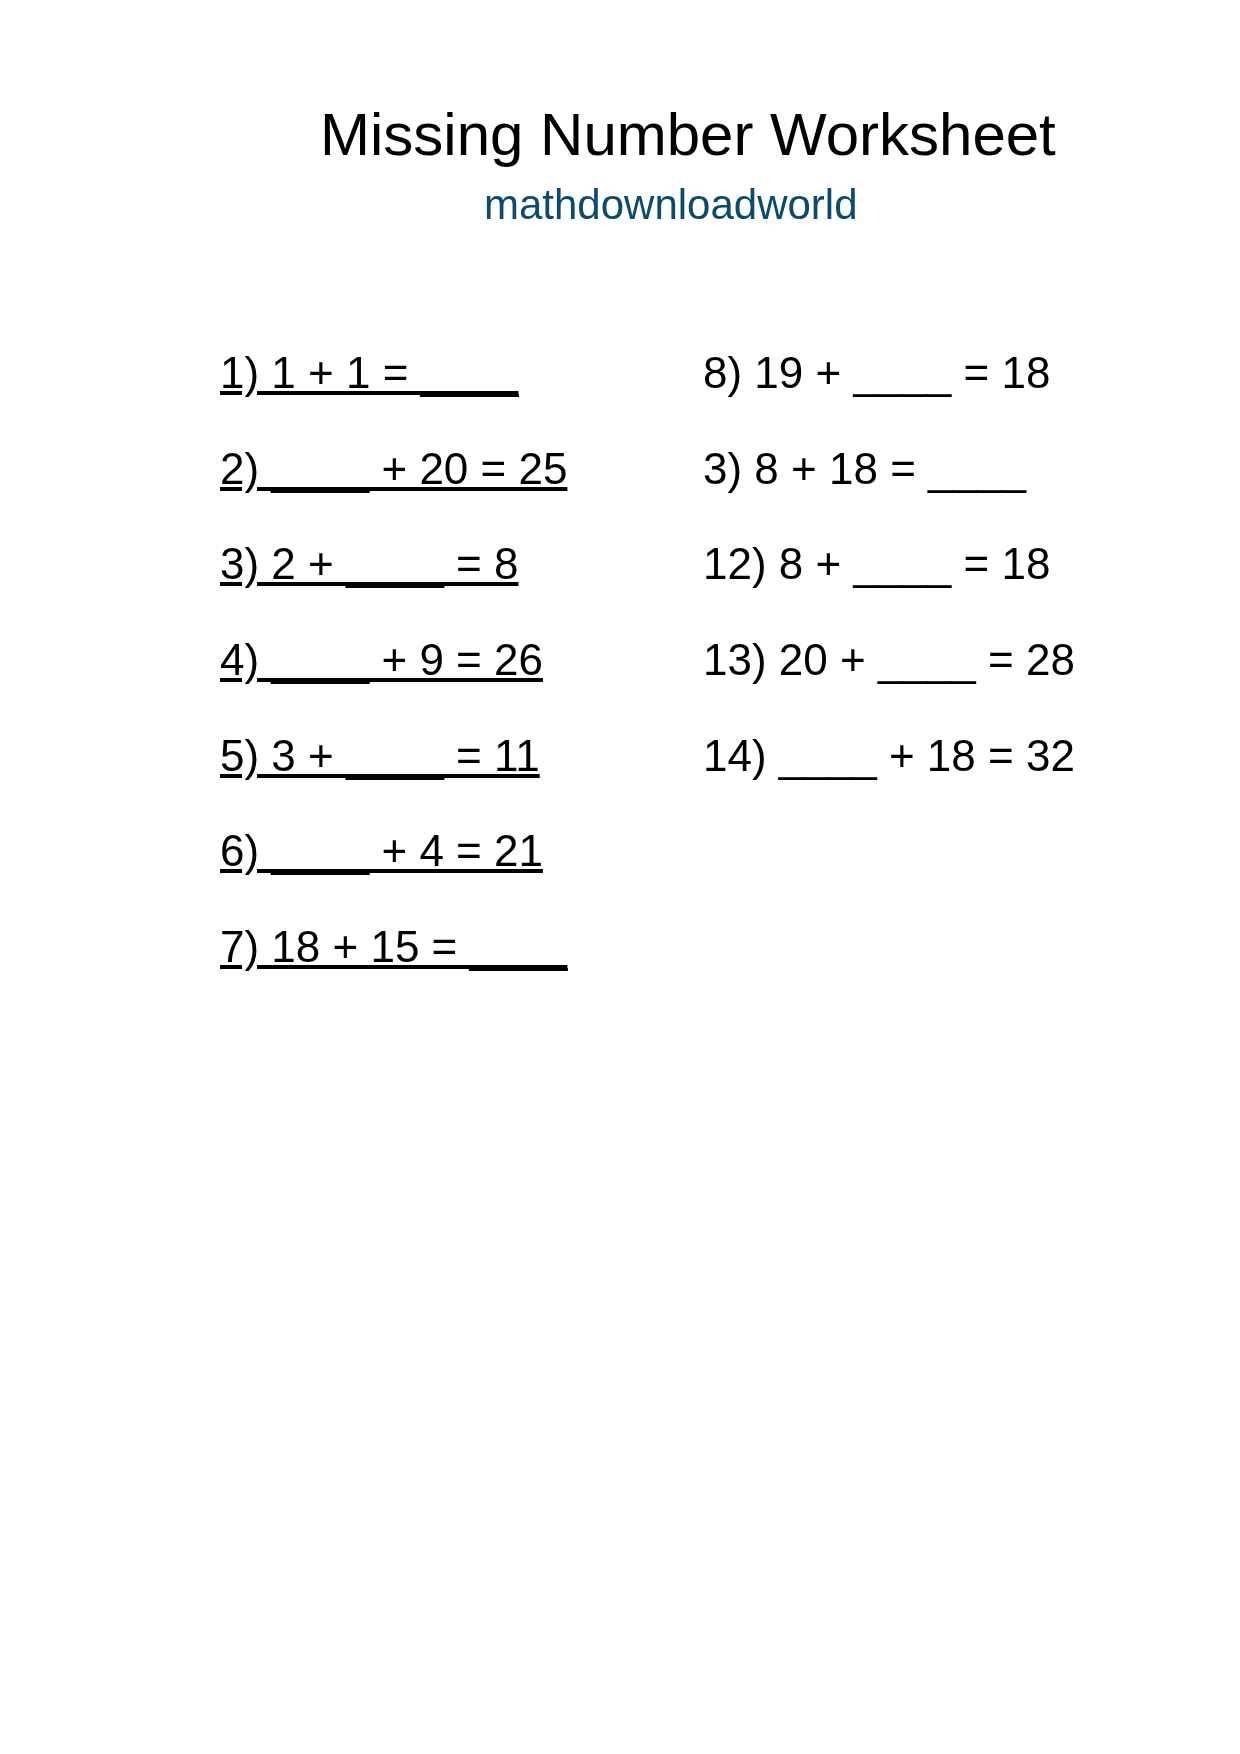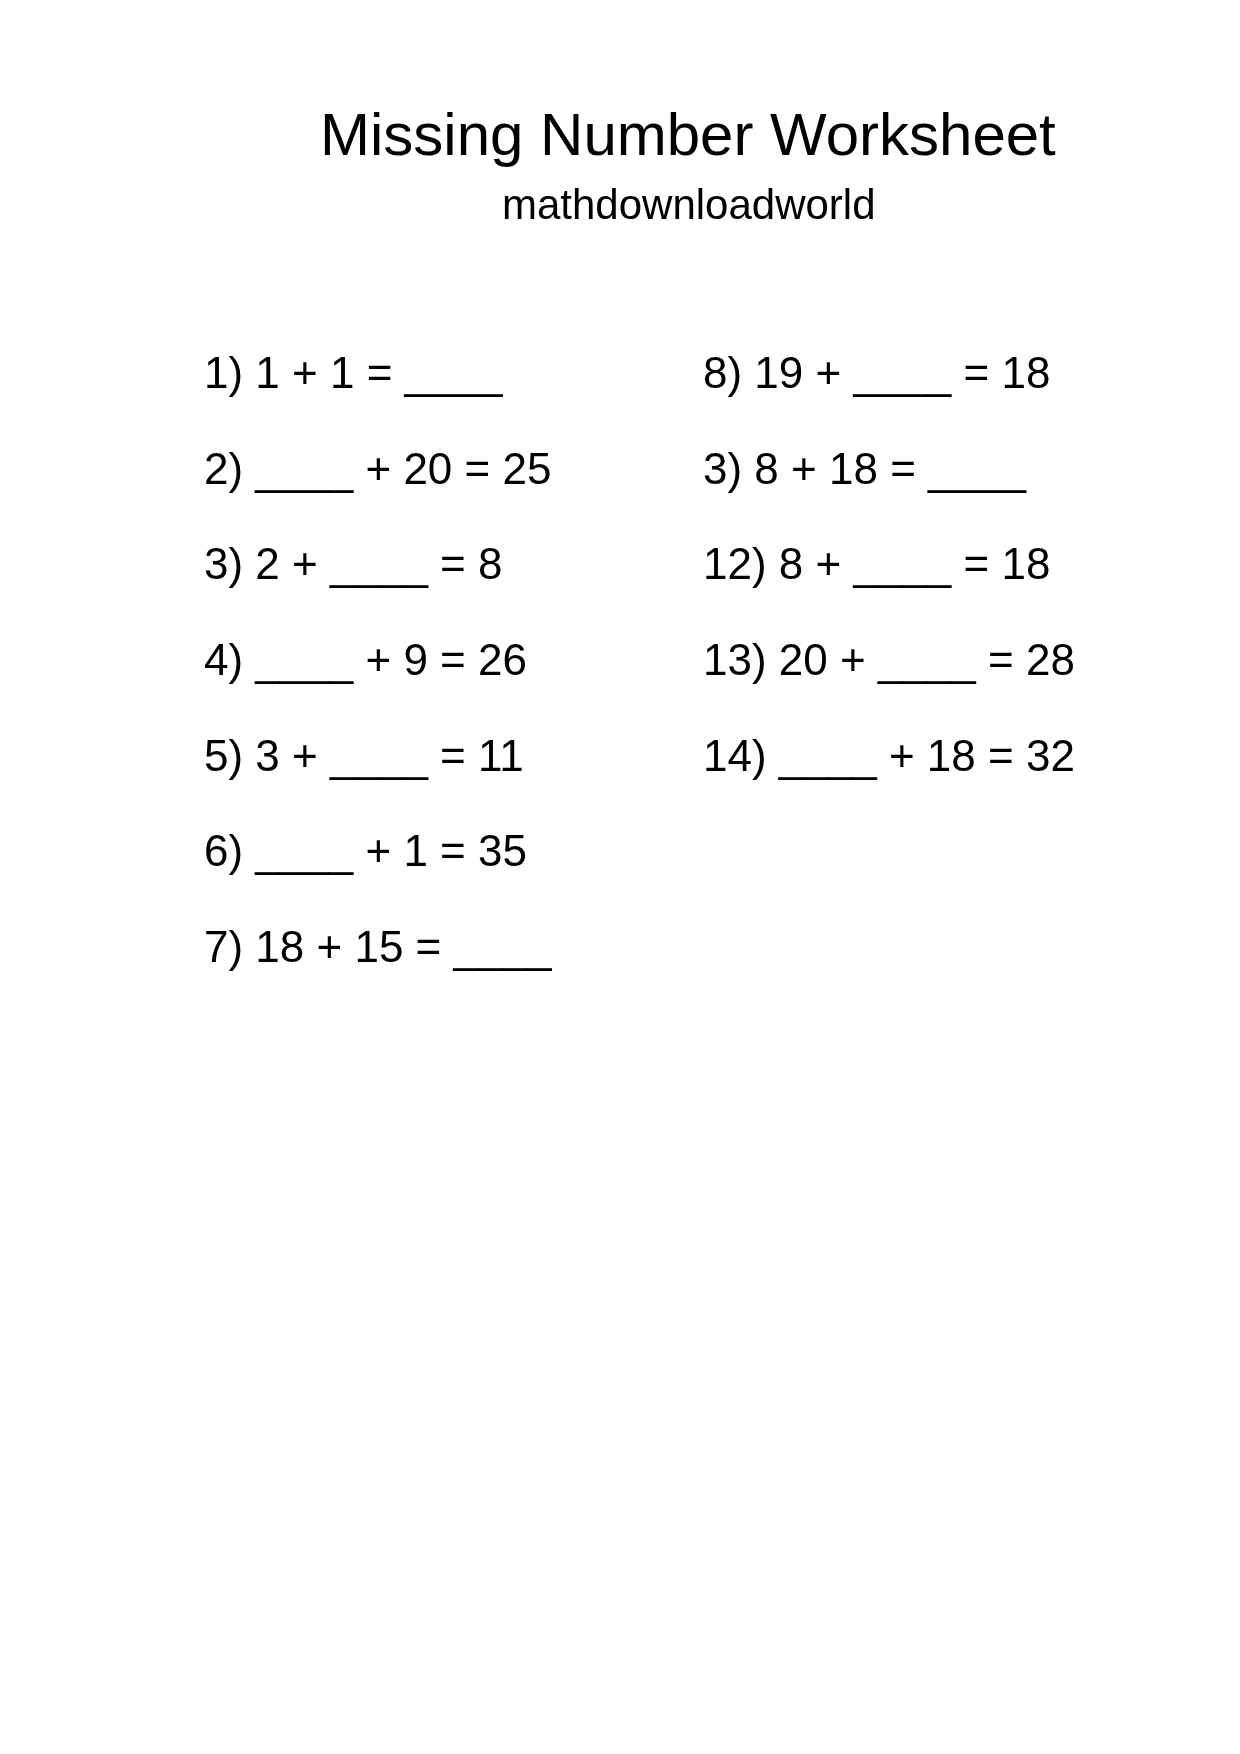--- a/index.html
+++ b/index.html
@@ -31,32 +31,32 @@
       line-height: 60px;
       text-align: left;
       padding-left: 304px;
       box-sizing: border-box;
       white-space: nowrap;
       letter-spacing: 0px;
       margin-left: 16px;
     }
     .subtitle {
       position: absolute;
-      left: 502px;
+      left: 484px;
       top: 184px;
       font-size: 42px;
       line-height: 42px;
-      color: #000000;
+      color: #0c4a6e;
       white-space: nowrap;
     }
     .col {
       position: absolute;
       top: 351px;
     }
-    .col.left { left: 204px; }
+    .col.left { left: 220px; text-decoration: underline; }
     .col.right { left: 703px; }
     .problem {
       font-size: 44px;
       line-height: 44px;
       height: 95.7px;
       white-space: pre;
     }
   </style>
 </head>
 <body>
@@ -64,21 +64,21 @@
 <div class="page">
   <div class="title">Missing Number Worksheet</div>
   <div class="subtitle">mathdownloadworld</div>
 
   <div class="col left">
     <div class="problem">1) 1 + 1 = ____</div>
     <div class="problem">2) ____ + 20 = 25</div>
     <div class="problem">3) 2 + ____ = 8</div>
     <div class="problem">4) ____ + 9 = 26</div>
     <div class="problem">5) 3 + ____ = 11</div>
-    <div class="problem">6) ____ + 1 = 35</div>
+    <div class="problem">6) ____ + 4 = 21</div>
     <div class="problem">7) 18 + 15 = ____</div>
   </div>
 
   <div class="col right">
     <div class="problem">8) 19 + ____ = 18</div>
     <div class="problem">3) 8 + 18 = ____</div>
     <div class="problem">12) 8 + ____ = 18</div>
     <div class="problem">13) 20 + ____ = 28</div>
     <div class="problem">14) ____ + 18 = 32</div>
   </div>

